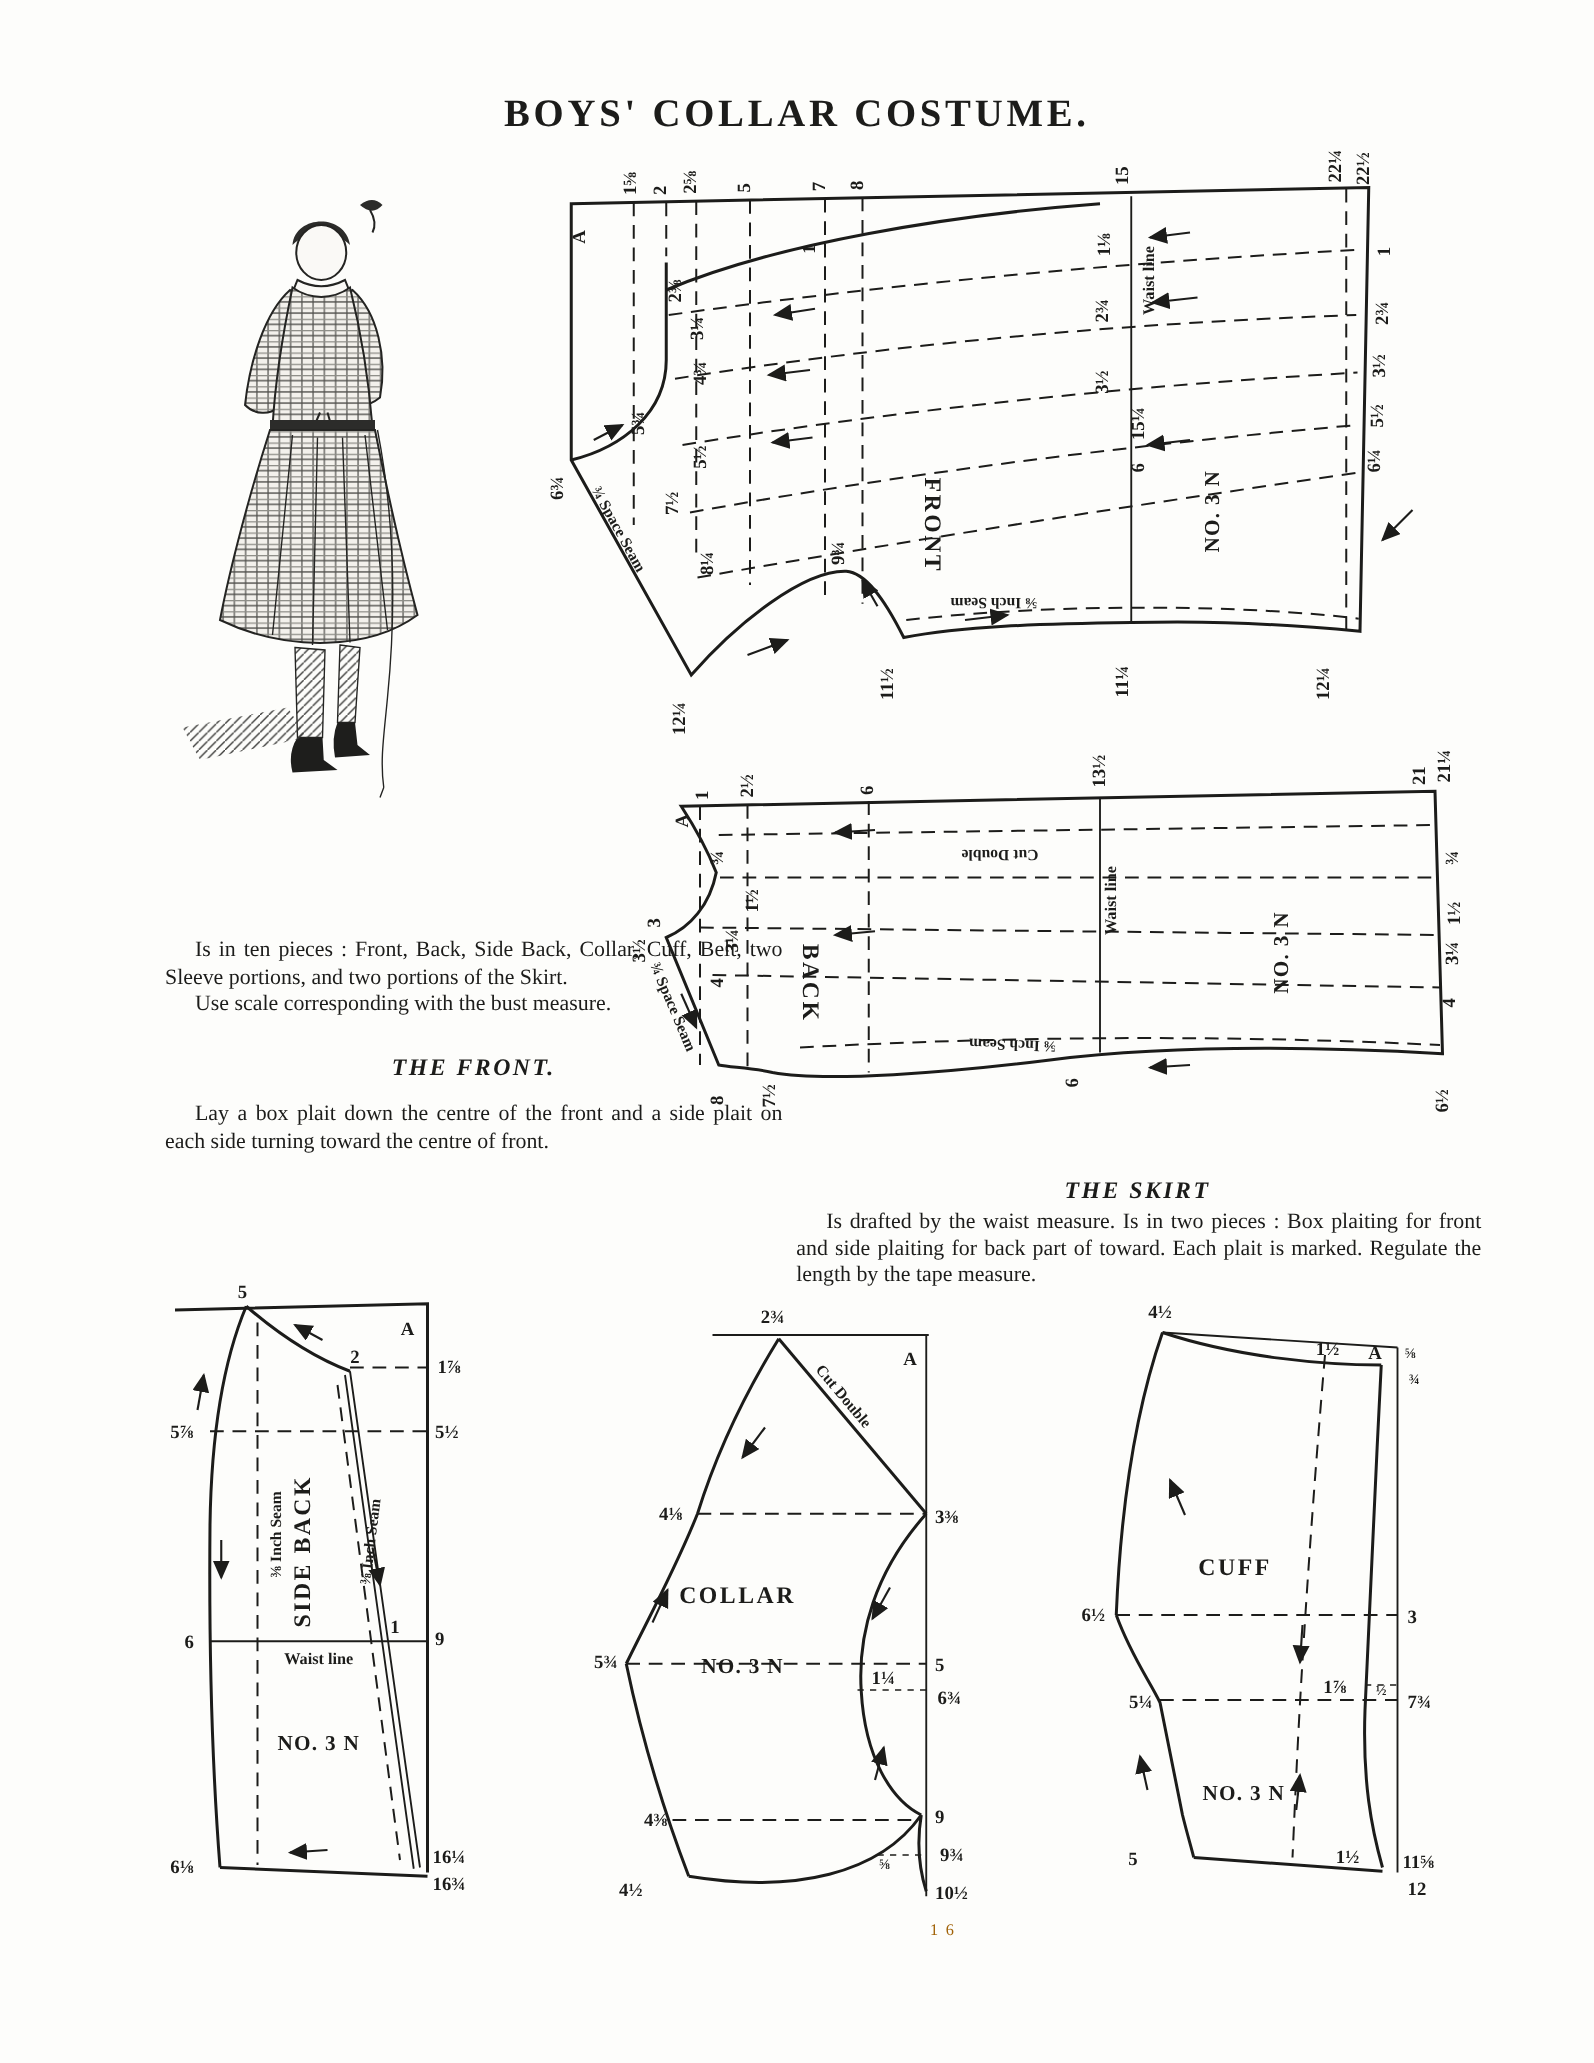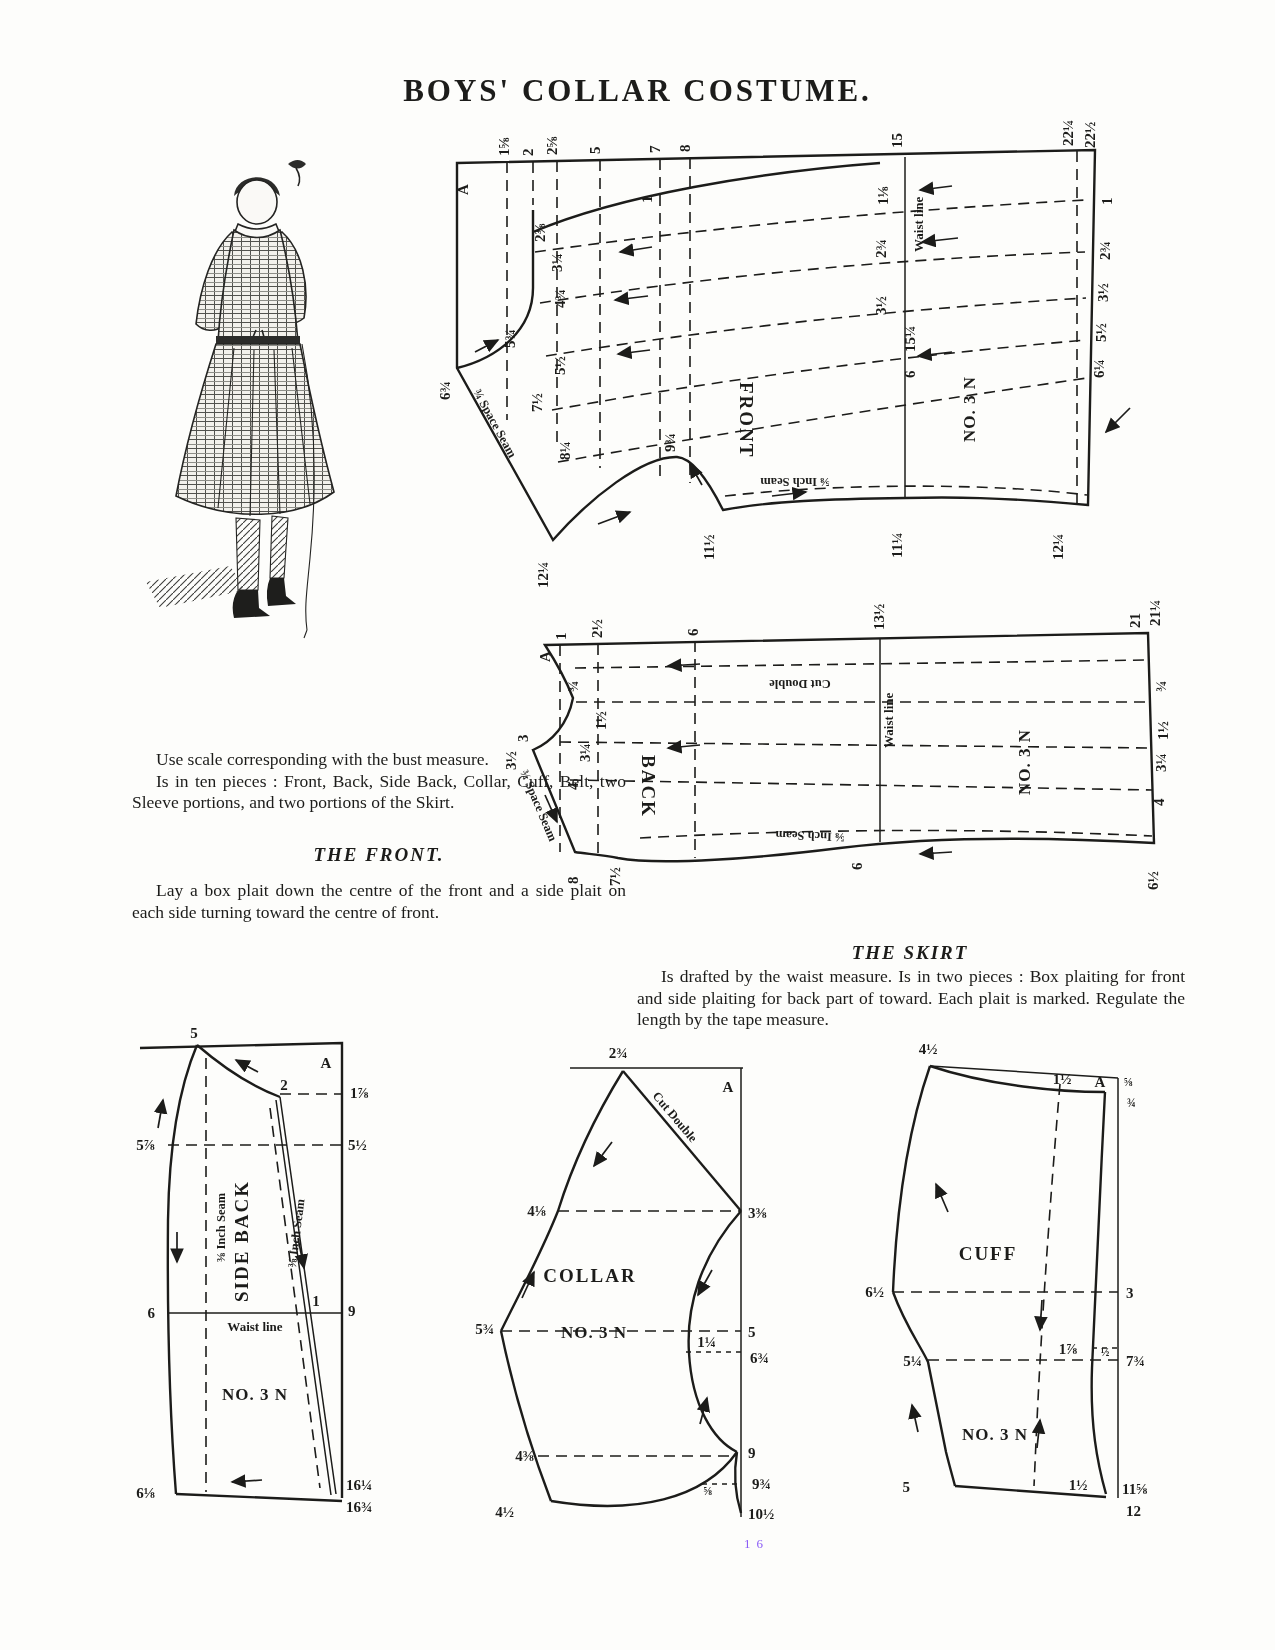--- a/index.html
+++ b/index.html
@@ -5,21 +5,21 @@
   html,body{margin:0;padding:0;background:#e8e8e8;}
   .page{position:relative;width:1275px;height:1650px;margin:0 auto;background:#fdfdfb;
         font-family:"Liberation Serif","DejaVu Serif",serif;color:#1c1c1a;overflow:hidden;}
   .abs{position:absolute;}
   .title{position:absolute;top:52px;left:0;width:100%;text-align:center;
          font-size:31px;font-weight:bold;letter-spacing:3px;}
   .txt{position:absolute;font-size:17.5px;line-height:21.5px;text-align:justify;}
   .txt p{margin:0;text-indent:24px;}
   .head{position:absolute;font-size:19px;font-weight:bold;font-style:italic;
         letter-spacing:2px;text-align:center;}
-  .pageno{position:absolute;font-size:13px;color:#8b5cf6;letter-spacing:6px;font-family:Liberation Serif, serif;}
+  .pageno{position:absolute;font-size:13px;color:#a16207;letter-spacing:6px;font-family:Liberation Serif, serif;}
   svg{overflow:visible;}
   svg text{font-family:"Liberation Serif","DejaVu Serif",serif;fill:#1c1c1a;}
   .num{font-size:15px;font-weight:bold;}
   .num-s{font-size:11.5px;font-weight:bold;}
   .pname{font-size:19px;font-weight:bold;letter-spacing:2px;}
   .pno{font-size:17px;font-weight:bold;letter-spacing:1px;}
   .seam{font-size:12.5px;font-weight:bold;}
   .wl{font-size:13px;font-weight:bold;}
   .sol{fill:none;stroke:#1c1c1a;stroke-width:2.4;}
   .sol2{fill:none;stroke:#1c1c1a;stroke-width:1.5;}
@@ -184,22 +184,22 @@
       <text class="wl" x="893" y="748" transform="rotate(-90 893 748)">Waist line</text>
       <text class="seam" x="800" y="680" text-anchor="middle" transform="rotate(180 800 680)">Cut Double</text>
       <text class="seam" x="520" y="772" transform="rotate(67 520 772)">¾ Space Seam</text>
       <text class="seam" x="810" y="832" text-anchor="middle" transform="rotate(182 810 832)">⅝ Inch Seam</text>
       <text class="pname" x="642" y="755" transform="rotate(90 642 755)">BACK</text>
       <text class="pno" x="1030" y="795" transform="rotate(-90 1030 795)">NO. 3 N</text>
     </g>
   </svg>
 
   <div class="txt" style="left:132px;top:749px;width:494px;">
+    <p>Is in ten pieces : Front, Back, Side Back, Collar, Cuff, Belt, two Sleeve portions, and two portions of the Skirt.</p>
     <p>Use scale corresponding with the bust measure.</p>
-    <p>Is in ten pieces : Front, Back, Side Back, Collar, Cuff, Belt, two Sleeve portions, and two portions of the Skirt.</p>
   </div>
   <div class="head" style="left:132px;top:844px;width:494px;">THE FRONT.</div>
   <div class="txt" style="left:132px;top:880px;width:494px;">
     <p>Lay a box plait down the centre of the front and a side plait on each side turning toward the centre of front.</p>
   </div>
   <div class="head" style="left:637px;top:942px;width:546px;">THE SKIRT</div>
   <div class="txt" style="left:637px;top:966px;width:548px;">
     <p>Is drafted by the waist measure.  Is in two pieces : Box plaiting for front and side plaiting for back part of toward.  Each plait is marked.  Regulate the length by the tape measure.</p>
   </div>
 

